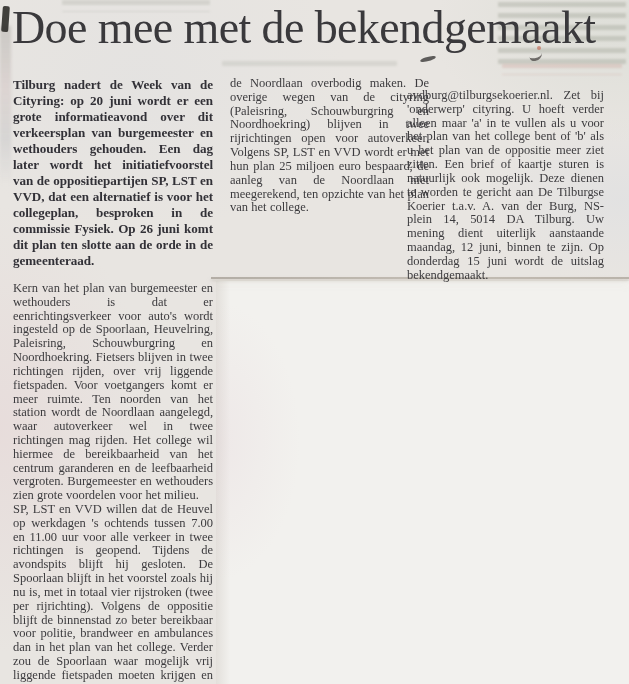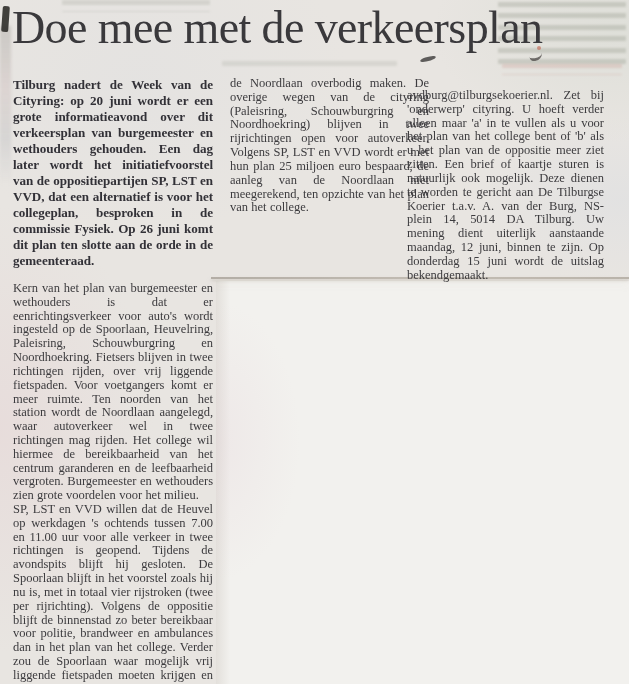--- a/index.html
+++ b/index.html
@@ -95,21 +95,21 @@
   <div class="bleed bleed-lines" style="left:498px;top:2px;width:128px;height:62px;"></div>
   <div class="bleed bleed-red" style="left:502px;top:64px;width:120px;height:11px;"></div>
   <div class="bleed bleed-lines" style="left:62px;top:0px;width:148px;height:12px;opacity:.35;"></div>
   <div class="bleed bleed-lines" style="left:222px;top:61px;width:175px;height:9px;opacity:.3;"></div>
   <div class="left-smudge"></div>
   <div class="corner-mark"></div>
   <div class="accent-mark-1"></div>
   <div class="accent-mark-2"></div>
   <div class="red-speck"></div>
 
-  <h1 class="headline">Doe mee met de verkeersplan</h1>
+  <h1 class="headline">Doe mee met de bekendgemaakt</h1>
 
   <div class="col col1">
     <p class="intro">Tilburg nadert de Week van de Cityring: op 20 juni wordt er een grote informatieavond over dit verkeersplan van burgemeester en wethouders gehouden. Een dag later wordt het initiatiefvoorstel van de oppositiepartijen SP, LST en VVD, dat een alternatief is voor het collegeplan, besproken in de commissie Fysiek. Op 26 juni komt dit plan ten slotte aan de orde in de gemeenteraad.</p>
     <p>Kern van het plan van burgemeester en wethouders is dat er eenrichtingsverkeer voor auto's wordt ingesteld op de Spoorlaan, Heuvelring, Paleisring, Schouwburgring en Noordhoekring. Fietsers blijven in twee richtingen rijden, over vrij liggende fietspaden. Voor voetgangers komt er meer ruimte. Ten noorden van het station wordt de Noordlaan aangelegd, waar autoverkeer wel in twee richtingen mag rijden. Het college wil hiermee de bereikbaarheid van het centrum garanderen en de leefbaarheid vergroten. Burgemeester en wethouders zien grote voordelen voor het milieu.</p>
     <p>SP, LST en VVD willen dat de Heuvel op werkdagen 's ochtends tussen 7.00 en 11.00 uur voor alle verkeer in twee richtingen is geopend. Tijdens de avondspits blijft hij gesloten. De Spoorlaan blijft in het voorstel zoals hij nu is, met in totaal vier rijstroken (twee per rijrichting). Volgens de oppositie blijft de binnenstad zo beter bereikbaar voor politie, brandweer en ambulances dan in het plan van het college. Verder zou de Spoorlaan waar mogelijk vrij liggende fietspaden moeten krijgen en zou er veel meer groen moeten komen. Al deze maatregelen moeten de aanleg van</p>
   </div>
 
   <div class="col col2">
     <p>de Noordlaan overbodig maken. De overige wegen van de cityring (Paleisring, Schouwburgring en Noordhoekring) blijven in twee rijrichtingen open voor autoverkeer. Volgens SP, LST en VVD wordt er met hun plan 25 miljoen euro bespaard, de aanleg van de Noordlaan niet meegerekend, ten opzichte van het plan van het college.</p>
   </div>

